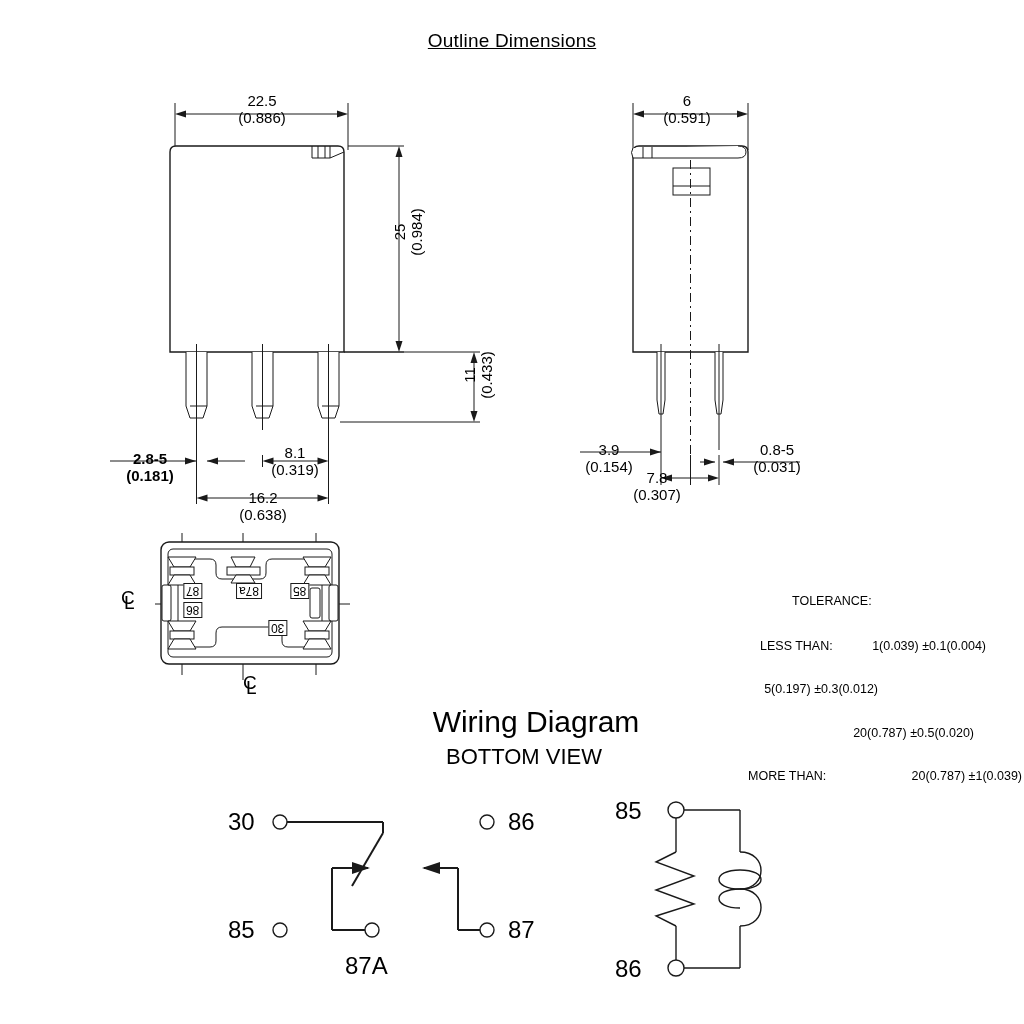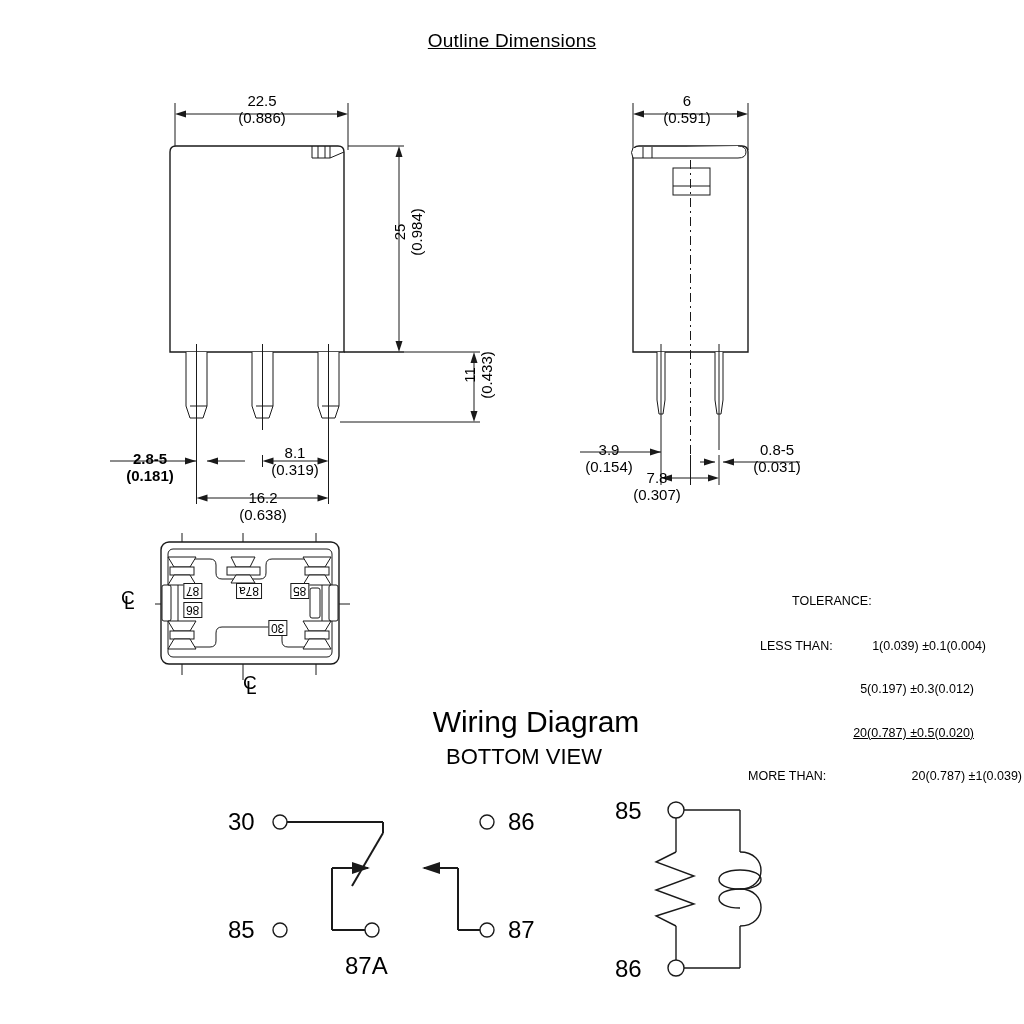--- a/index.html
+++ b/index.html
@@ -353,25 +353,25 @@
   </div>
 
   <div class="abs tol-block" style="left:748px;top:565px;">
     <div style="display:flex;margin-left:44px;">
       <div>TOLERANCE:</div>
     </div>
     <div style="display:flex;margin-top:1px;">
       <div style="width:96px;text-align:left;padding-left:12px;">LESS THAN:</div>
       <div style="width:130px;text-align:right;">1(0.039) ±0.1(0.004)</div>
     </div>
-    <div style="display:flex;">
+    <div style="display:flex;flex-direction:column;">
       <div style="width:96px;"></div>
       <div style="width:130px;text-align:right;">5(0.197) ±0.3(0.012)</div>
     </div>
-    <div style="display:flex;text-decoration:underline;">
+    <div style="display:flex;">
       <div style="width:96px;"></div>
       <div style="width:130px;text-align:right;">20(0.787) ±0.5(0.020)</div>
     </div>
     <div style="display:flex;gap:48px;">
       <div style="width:96px;text-align:left;">MORE THAN:</div>
       <div style="width:130px;text-align:right;">20(0.787) ±1(0.039)</div>
     </div>
   </div>
 
   <div class="abs title-wire" style="left:0;top:705px;width:1024px;text-align:center;">Wiring Diagram</div>

